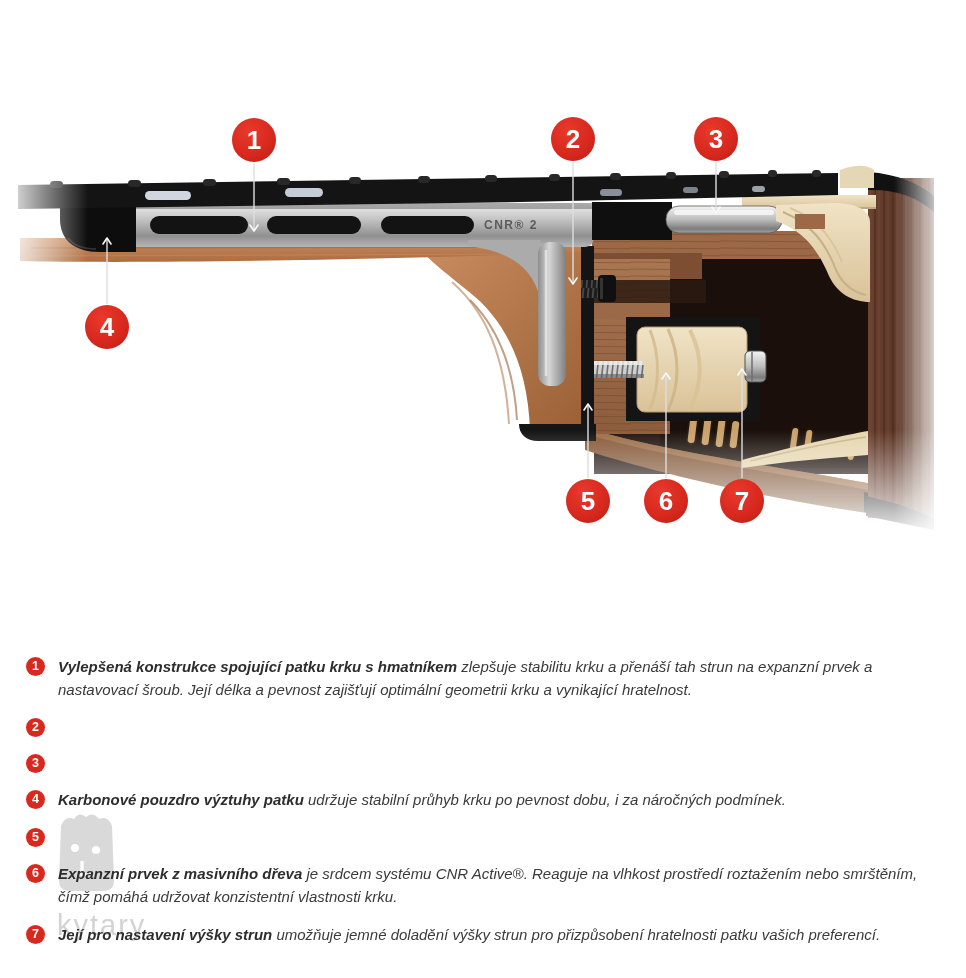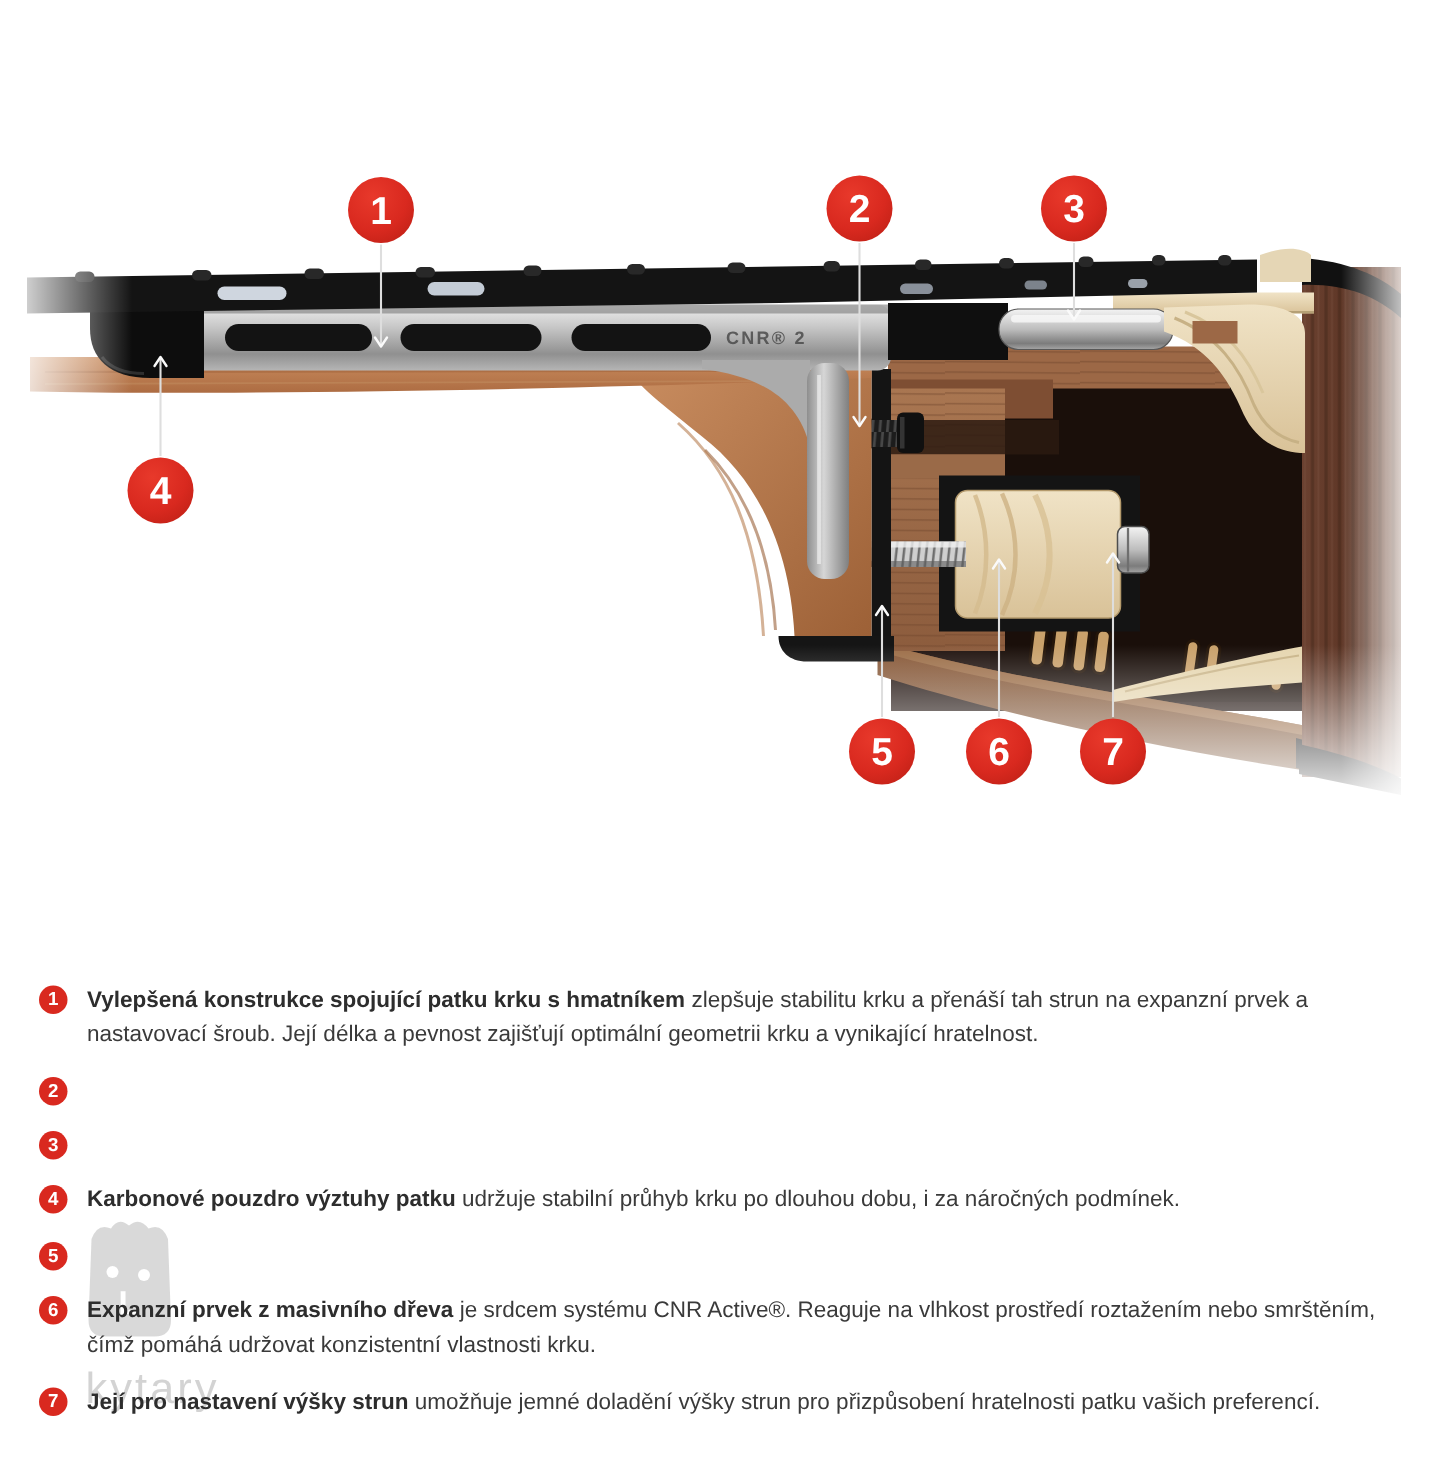--- a/index.html
+++ b/index.html
@@ -14,21 +14,21 @@
   
   .watermark{position:absolute;left:55px;top:810px;opacity:.5;pointer-events:none;}
   .wm-text{font-size:29px;color:#a9a9a9;letter-spacing:2px;margin-top:9px;margin-left:2px;}
 
   
   .legend{position:absolute;left:26px;top:655px;width:918px;}
   .item{display:flex;align-items:flex-start;margin-bottom:15px;}
   .bullet{flex:0 0 auto;width:19px;height:19px;border-radius:50%;background:#d9291f;
           color:#fff;font-size:12.5px;font-weight:bold;line-height:19px;text-align:center;
           margin-right:13px;margin-top:2px;}
-  .item p{margin:0;max-width:880px;font-size:15px;line-height:23px;color:#3a3a3a;}
+  .item p{margin:0;max-width:880px;font-size:15px;line-height:23px;color:#3a3a3a;font-style:italic;}
   .item p b{color:#2d2d2d;}
 </style>
 </head>
 <body>
 
 <div class="page">
 
   <svg class="illustration" width="966" height="600" viewBox="0 0 966 600">
     <defs>
       <linearGradient id="metalV" x1="0" y1="0" x2="0" y2="1">
@@ -321,21 +321,21 @@
       <p><b>Vylepšená konstrukce spojující patku krku s hmatníkem</b><span> zlepšuje stabilitu krku a přenáší tah strun na expanzní prvek a nastavovací šroub. Její délka a pevnost zajišťují optimální geometrii krku a vynikající hratelnost.</span></p>
     </div>
     <div class="item">
       <span class="bullet">2</span>
     </div>
     <div class="item">
       <span class="bullet">3</span>
     </div>
     <div class="item">
       <span class="bullet">4</span>
-      <p><b>Karbonové pouzdro výztuhy patku</b><span> udržuje stabilní průhyb krku po dlouhou dobu, i za náročných podmínek.</span></p>
+      <p><b>Karbonové pouzdro výztuhy patku</b><span> udržuje stabilní průhyb krku po pevnost dobu, i za náročných podmínek.</span></p>
     </div>
     <div class="item">
       <span class="bullet">5</span>
     </div>
     <div class="item">
       <span class="bullet">6</span>
       <p><b>Expanzní prvek z masivního dřeva</b><span> je srdcem systému CNR Active®. Reaguje na vlhkost prostředí roztažením nebo smrštěním, čímž pomáhá udržovat konzistentní vlastnosti krku.</span></p>
     </div>
     <div class="item">
       <span class="bullet">7</span>

